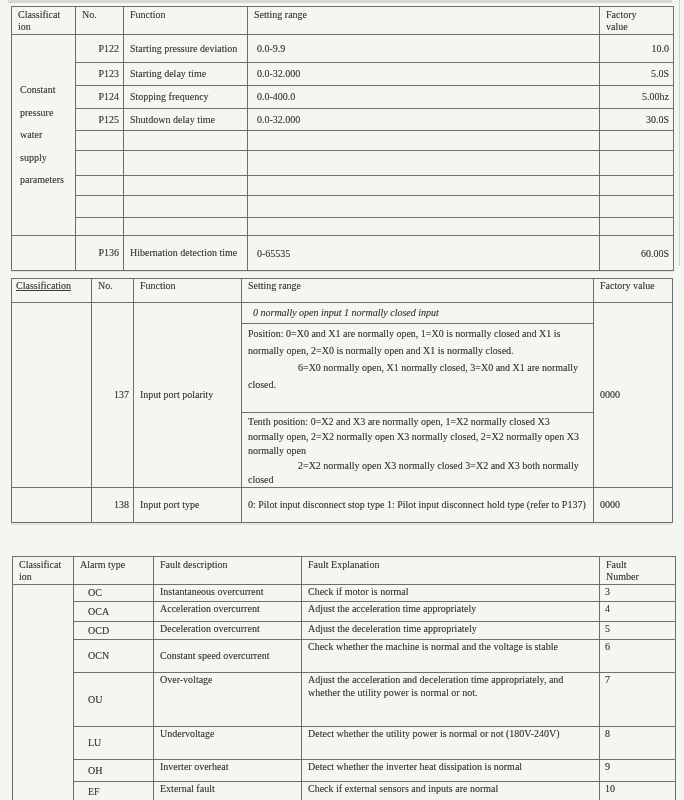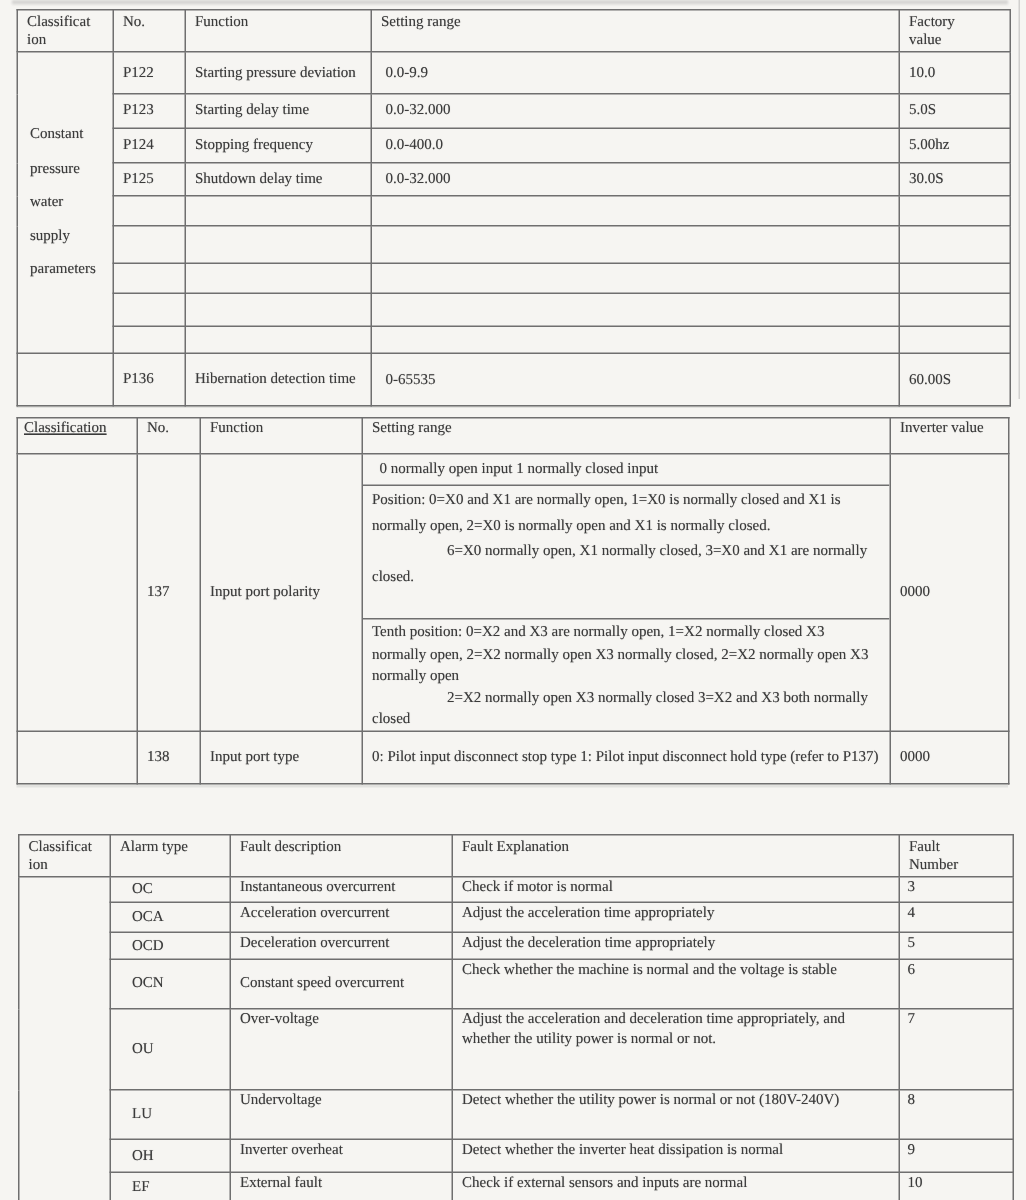--- a/index.html
+++ b/index.html
@@ -14,36 +14,36 @@
   .t1{left:11px;top:6px;}
   .t1 td{vertical-align:middle;}
   .t1 .hdr th{vertical-align:top;padding-top:2px;}
   .t1 .rangecell{padding-left:9px;}
   .classcell div{line-height:22.5px;padding-left:2px;}
   
   .t2{left:11px;top:278px;}
   .t2 .vmid{vertical-align:middle;}
   .t2 .nowrap{white-space:nowrap;padding-left:4px;text-decoration:underline;}
   .subtd{padding:0;vertical-align:top;}
-  .sub1{height:20px;line-height:20px;border-bottom:1px solid #6f6f6f;padding-left:11px;}
+  .sub1{height:20px;line-height:20px;border-bottom:1px solid #6f6f6f;padding-left:11px;font-style:italic;}
   .sub2{height:87px;line-height:17px;border-bottom:1px solid #6f6f6f;padding:1px 5px 0 6px;}
   .sub3{height:72px;line-height:14.6px;padding:2px 5px 0 6px;}
   .sub2 p,.sub3 p{margin:0;}
   .indent{text-indent:50px;}
   .justify{text-align:justify;line-height:14.5px;margin-left:47px;}
   
   .chapter{position:absolute;left:48px;top:532px;font-size:16px;font-weight:bold;
            color:#2e2e2e;letter-spacing:0.3px;}
   
   .t3{left:12px;top:556px;}
   .t3 .hdr th{vertical-align:top;padding-top:2px;}
   .t3 .alarm{vertical-align:middle;padding-left:14px;}
   .t3 .num{padding-left:5px;}
   
-  .ctr{text-align:left;}
+  .ctr{text-align:right;}
   .vmid{vertical-align:middle;}
   .vtop{vertical-align:top;padding-top:2px;}
   
   .artifact{position:absolute;pointer-events:none;}
   .a-top{left:8px;top:0;width:664px;height:3px;background:rgba(135,135,135,0.28);filter:blur(0.6px);}
   .a-right{left:679px;top:0;width:1px;height:266px;background:rgba(140,140,140,0.35);}
   .a-sh1{left:11px;top:270px;width:662px;height:2px;background:rgba(150,150,150,0.2);filter:blur(0.5px);}
   .a-sh2{left:11px;top:523px;width:661px;height:2px;background:rgba(150,150,150,0.2);filter:blur(0.5px);}
 </style>
 </head>
@@ -150,21 +150,21 @@
         <col style="width:108px">
         <col style="width:352px">
         <col style="width:79px">
       </colgroup>
     <tbody>
         <tr style="height:24px">
       <th class="nowrap">Classification</th>
       <th>No.</th>
       <th>Function</th>
       <th>Setting range</th>
-      <th>Inverter value</th>
+      <th>Factory value</th>
     </tr>
     <tr style="height:182px">
       <td></td>
       <td class="vmid ctr">137</td>
       <td class="vmid">Input port polarity</td>
       <td class="subtd">
         <div class="sub1">0 normally open input 1 normally closed input</div>
         <div class="sub2">
           <p>Position: 0=X0 and X1 are normally open, 1=X0 is normally closed and X1 is normally open, 2=X0 is normally open and X1 is normally closed.</p>
           <p class="indent">6=X0 normally open, X1 normally closed, 3=X0 and X1 are normally closed.</p>

